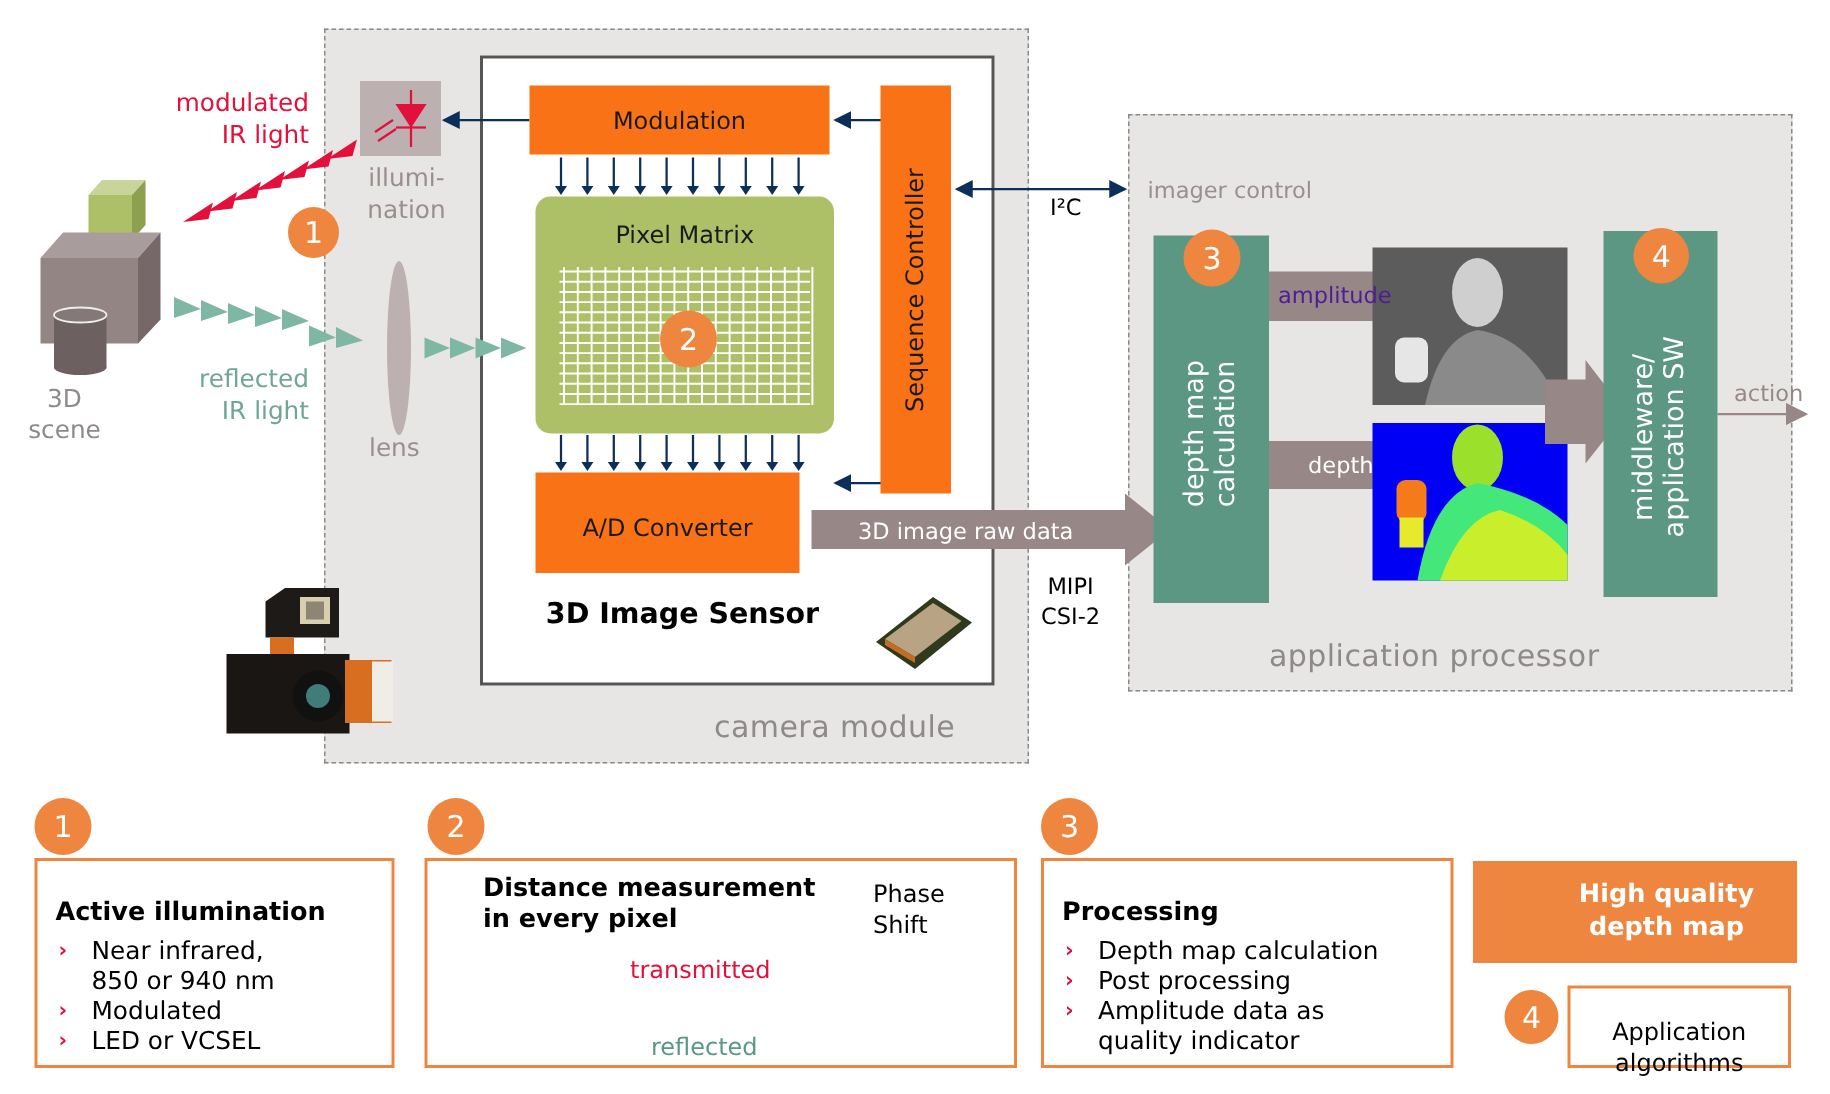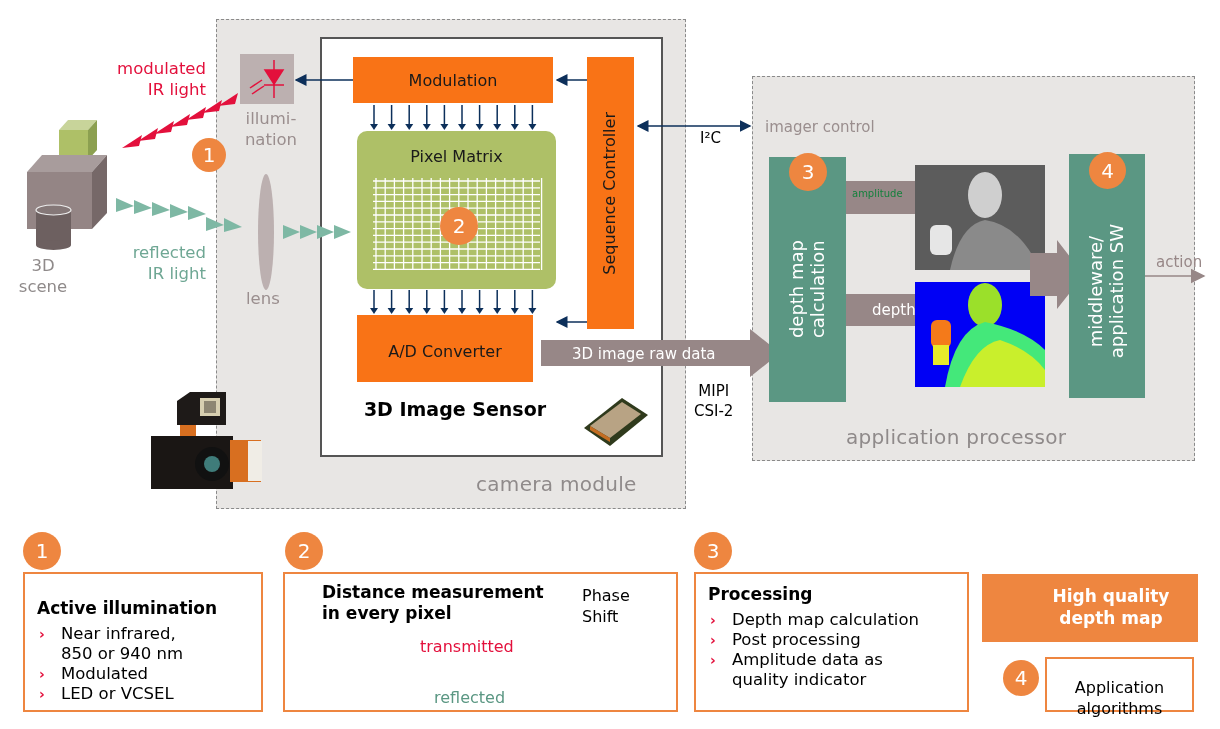--- a/index.html
+++ b/index.html
@@ -292,21 +292,21 @@
 </div>
 <div class="abs" style="left:1156px;top:253px;font-size:15px;color:#978787;">action</div>
 
 <div class="tealdk" style="left:769px;top:157px;width:77px;height:245px;">
   <span class="vtext" style="margin-top:20px;">
     <span>depth map</span><br>
     <span>calculation</span>
   </span>
 </div>
 <div class="badge" style="left:789px;top:153px;width:38px;height:38px;">3</div>
-<div class="abs" style="left:852px;top:188px;font-size:10px;color:#15803d;">amplitude</div>
+<div class="abs" style="left:852px;top:188px;font-size:15px;color:#4c1d95;">amplitude</div>
 <div class="abs" style="left:872px;top:301px;font-size:15px;color:#fff;">depth</div>
 
 <div class="tealdk" style="left:1069px;top:154px;width:76px;height:244px;">
   <span class="vtext" style="margin-top:30px;">
     <span>middleware/</span><br>
     <span>application SW</span>
   </span>
 </div>
 <div class="badge" style="left:1089px;top:152px;width:37px;height:37px;">4</div>
 
@@ -328,21 +328,21 @@
   </h3>
 </div>
 <div class="abs" style="left:582px;top:585px;font-size:16px;line-height:21px;">
   <div>Phase</div>
   <div>Shift</div>
 </div>
 <div class="abs" style="left:420px;top:637px;font-size:16px;color:#e3103c;">transmitted</div>
 <div class="abs" style="left:434px;top:688px;font-size:16px;color:#5b9783;">reflected</div>
 
 <div class="badge" style="left:694px;top:532px;width:38px;height:38px;">3</div>
-<div class="card" style="left:694px;top:572px;width:275px;height:140px;padding:10px 12px;">
+<div class="card" style="left:694px;top:572px;width:275px;height:140px;padding:24px 12px;">
   <h3>Processing</h3>
   <ul id="card3list">
       <li><span class="chev">›</span>Depth map calculation</li>
       <li><span class="chev">›</span>Post processing</li>
       <li><span class="chev">›</span>Amplitude data as<br>quality indicator</li>
     </ul>
 </div>
 
 <div class="abs" style="left:982px;top:574px;width:216px;height:68px;background:#ee8640;"></div>
 <div class="abs" style="left:1026px;top:585px;width:170px;text-align:center;color:#fff;font-weight:bold;font-size:17px;line-height:22px;">

